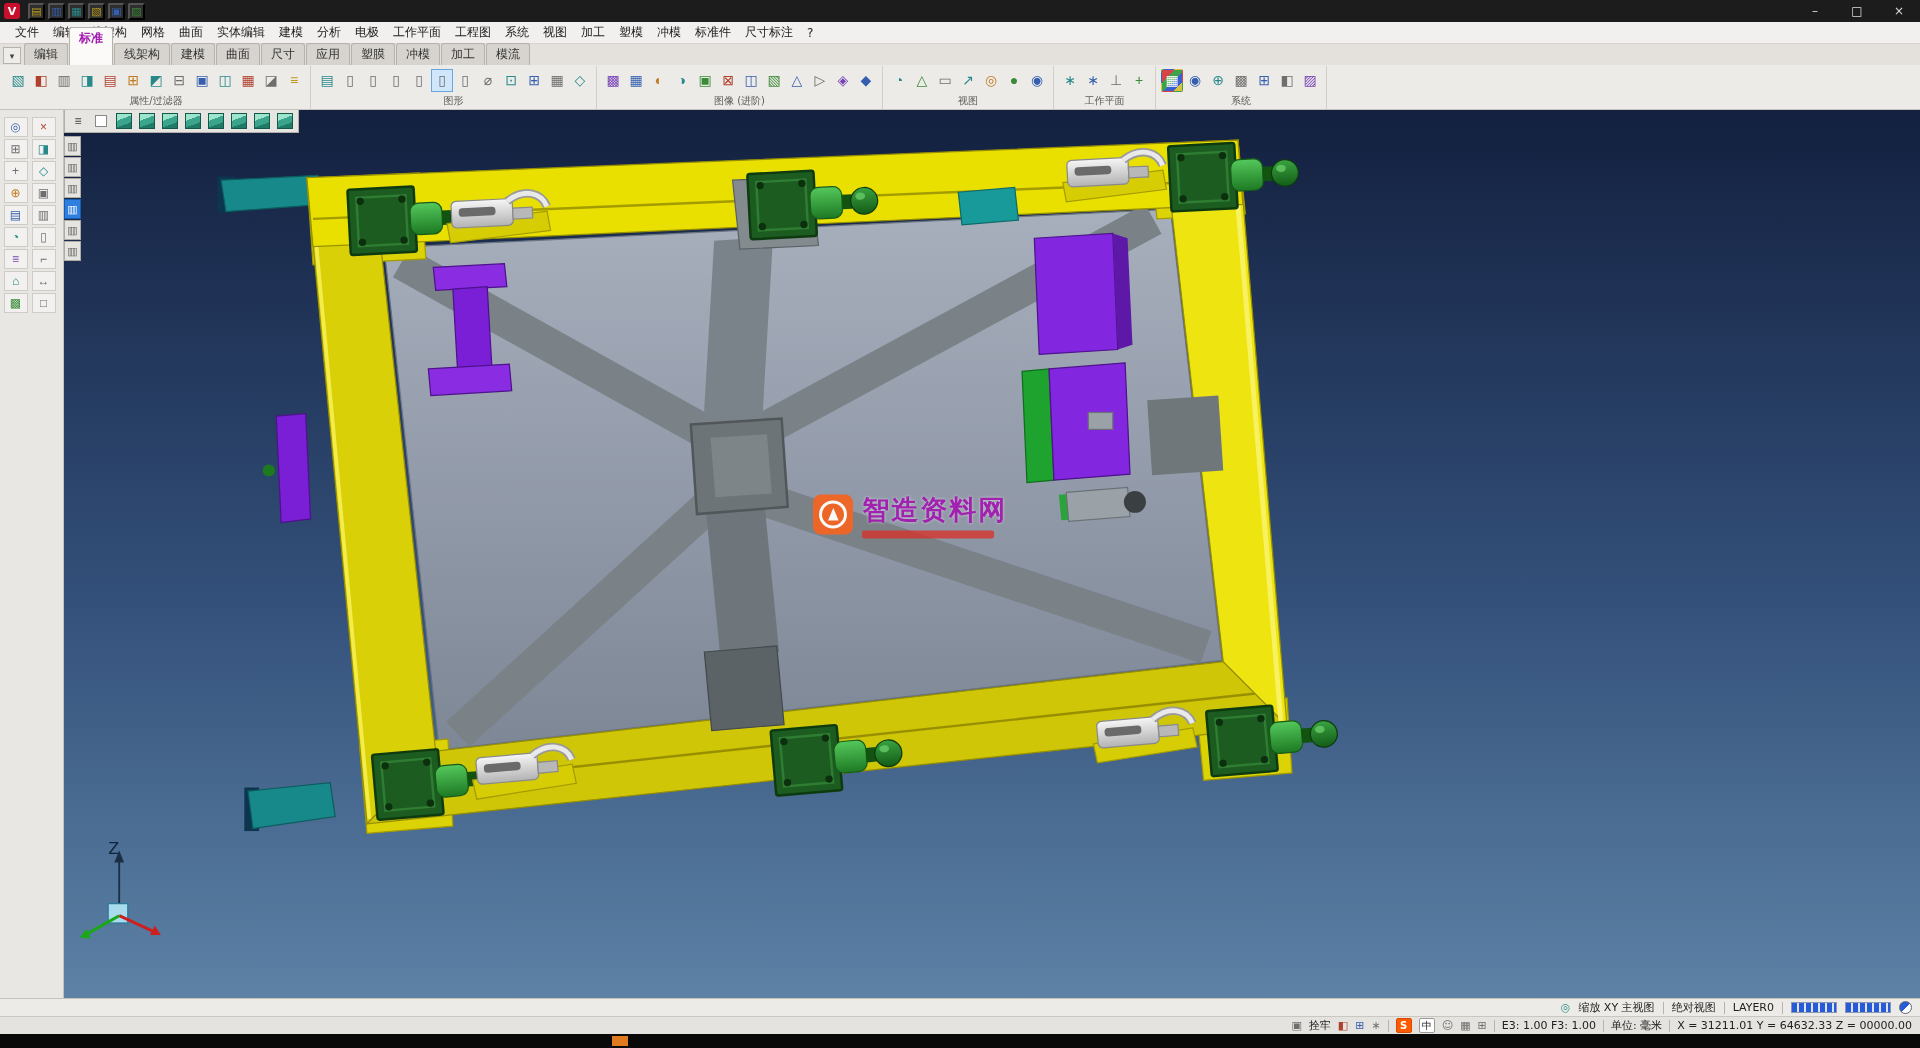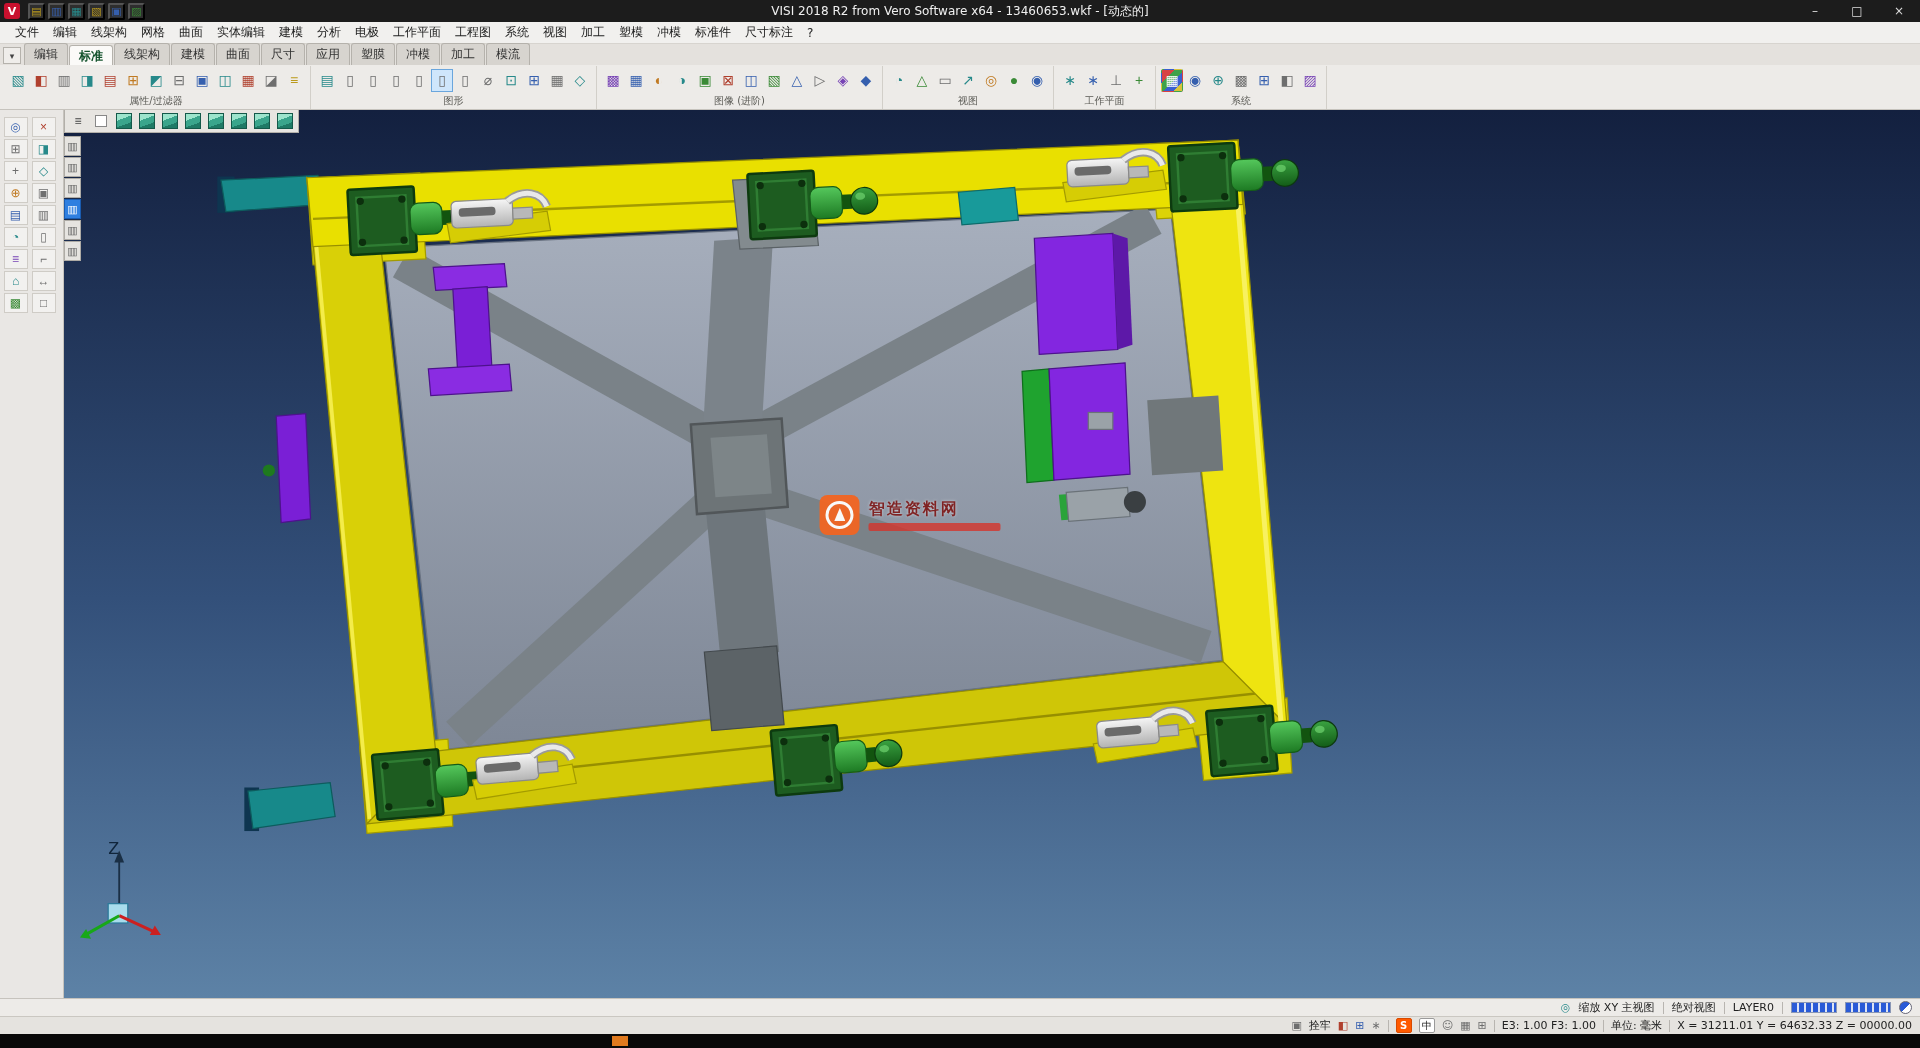--- a/index.html
+++ b/index.html
@@ -25,21 +25,21 @@
     border-bottom:1px solid #d7d4cf; display:flex; align-items:center; padding-left:8px; }
   .mitem { padding:2px 7px; color:#1d1d1d; cursor:default; }
 
   
   .tabbar { position:absolute; top:44px; left:0; right:0; height:21px; background:#e4e1dd;
     display:flex; align-items:flex-end; padding-left:3px; }
   .tab-dd { width:18px; height:17px; margin:0 3px 1px 0; background:#efedea; border:1px solid #b5b2ac;
     font-size:9px; color:#444; display:flex; align-items:center; justify-content:center; }
   .tab { padding:2px 9px 2px; margin-right:1px; background:#d7d4cf; border:1px solid #b5b2ac; border-bottom:none;
     border-radius:3px 3px 0 0; color:#333; font-size:12px; }
-  .tab.active { background:#fbfaf8; font-weight:bold; color:#14532d; padding-bottom:0; }
+  .tab.active { background:#fbfaf8; font-weight:bold; color:#a21caf; padding-bottom:18px; }
 
   
   .toolbar { position:absolute; top:65px; left:0; right:0; height:45px; background:#edebe8;
     border-bottom:1px solid #c6c3bd; display:flex; padding:1px 2px 0; }
   .tgroup { display:flex; flex-direction:column; align-items:center; padding:0 5px;
     border-right:1px solid #d2cfc9; }
   .ticons { display:flex; gap:1px; align-items:center; height:28px; }
   .ticon { width:22px; height:23px; border:1px solid transparent; background:transparent;
     display:flex; align-items:center; justify-content:center; font-size:14px; }
   .ticon.active { background:#cfe6fb; border-color:#6aa6dd; }
@@ -75,21 +75,21 @@
   .mc.on { background:#2f7fe0; border-color:#1a5cb0; color:#fff; }
 
   
   .watermark { position:absolute; left:45.6%; top:45.6%; transform:translate(-50%,-50%);
     display:flex; align-items:center; gap:9px; opacity:.95; }
   .wm-logo { width:40px; height:40px; background:#f26522; border-radius:8px; position:relative; }
   .wm-logo::before { content:""; position:absolute; inset:6px; border:3px solid #fff; border-radius:50%; }
   .wm-logo::after { content:""; position:absolute; left:50%; top:50%; width:11px; height:13px; background:#fff;
     transform:translate(-50%,-54%); clip-path:polygon(50% 0,100% 100%,0 100%); }
   .wm-col { display:flex; flex-direction:column; }
-  .wm-text { color:#7f1d1d; font-size:16px; font-weight:bold; letter-spacing:2px;
+  .wm-text { color:#a21caf; font-size:27px; font-weight:bold; letter-spacing:2px;
     text-shadow:0 0 3px rgba(255,255,255,.6); }
   .wm-sub { height:8px; width:132px; background:#d93025; opacity:.8; border-radius:2px; margin-top:3px; }
 
   
   .statusrow1 { position:absolute; bottom:32px; height:18px; left:0; right:0; background:#edebe8;
     border-top:1px solid #c6c3bd; display:flex; align-items:center; justify-content:flex-end;
     gap:8px; padding-right:8px; font-size:11px; color:#222; }
   .statusrow2 { position:absolute; bottom:14px; height:18px; left:0; right:0; background:#e5e3df;
     border-top:1px solid #cac7c1; display:flex; align-items:center; justify-content:flex-end;
     gap:7px; padding-right:8px; font-size:11px; color:#222; }
@@ -127,21 +127,20 @@
         <button class="qicon gold">
           <span>▧</span>
         </button>
         <button class="qicon blue">
           <span>▣</span>
         </button>
         <button class="qicon green">
           <span>▨</span>
         </button>
       </div>
-    <span class="title-text">VISI 2018 R2 from Vero Software x64 - 13460653.wkf - [动态的]</span>
     <div class="wcontrols wcontrols-wrap wcontrols">
       <div class="wbtn">–</div>
       <div class="wbtn">□</div>
       <div class="wbtn close">×</div>
     </div>
   </div>
 
   <div class="menubar">
 
   <span class="mitem">文件</span>

